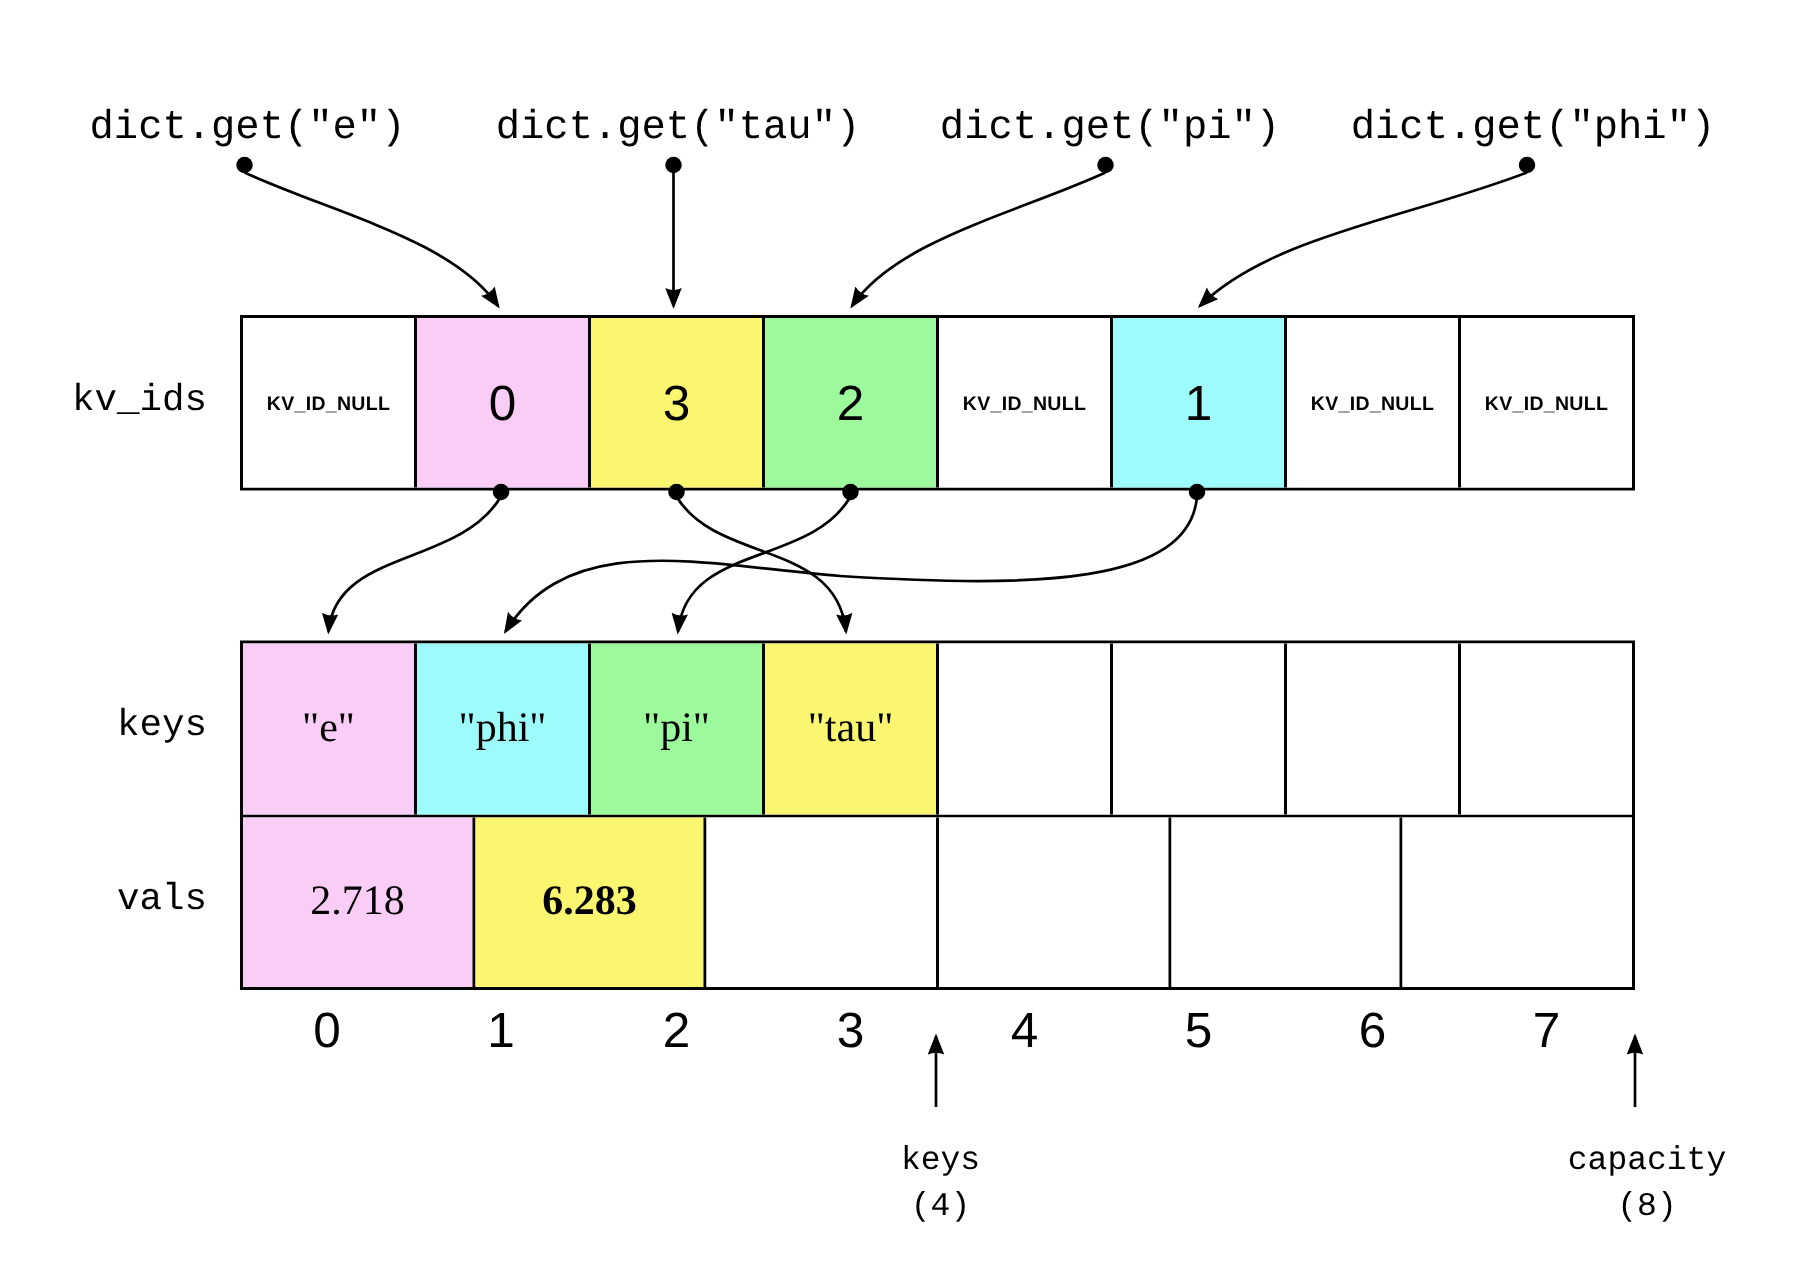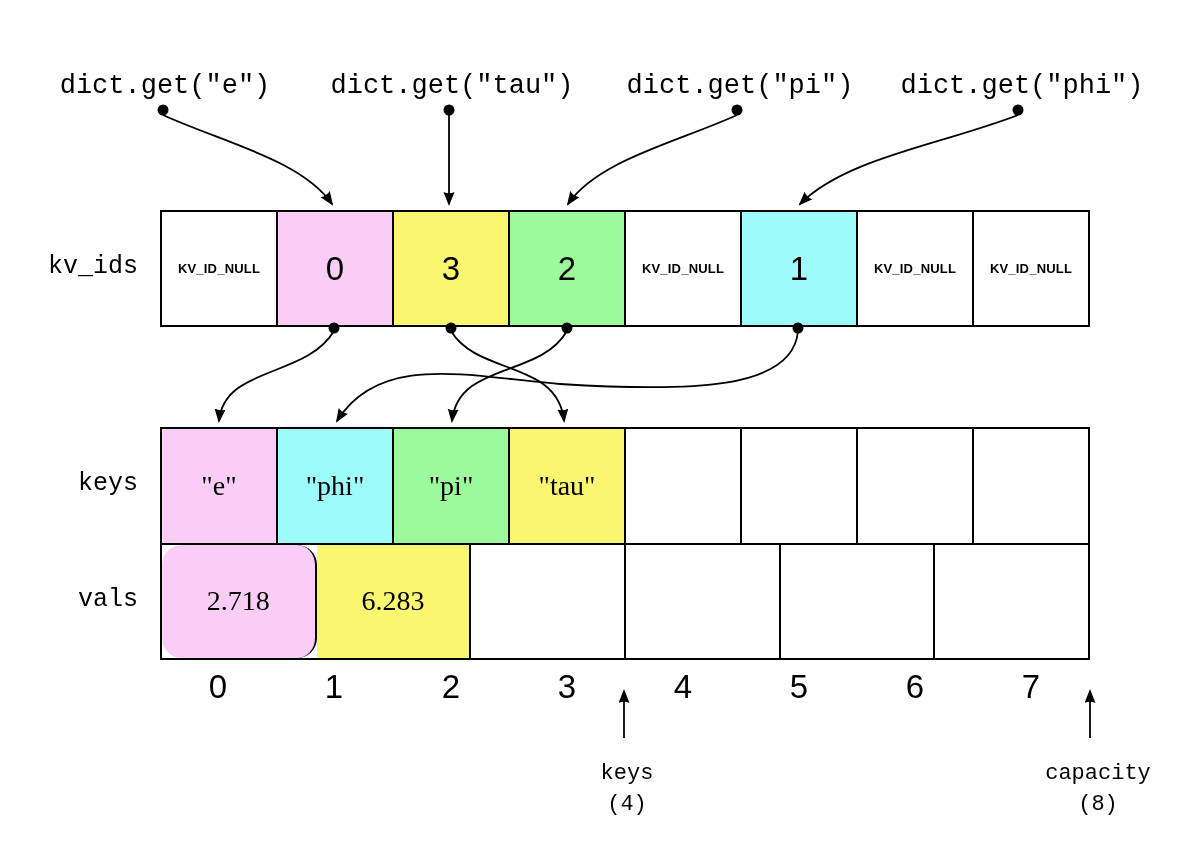--- a/index.html
+++ b/index.html
@@ -101,24 +101,24 @@
           <span class="cell-serif"></span>
         </div>
       <div class="cell" style="background-color: rgb(255, 255, 255);">
           <span class="cell-serif"></span>
         </div>
       <div class="cell" style="background-color: rgb(255, 255, 255);">
           <span class="cell-serif"></span>
         </div>
     </div>
     <div class="trow">
-      <div class="cell" style="background-color: rgb(250, 205, 247); border-radius: 20px;">
+      <div class="cell" style="background-color: rgb(250, 205, 247);">
           <span class="cell-serif">2.718</span>
         </div>
-      <div class="cell" style="background-color: rgb(250, 246, 111);">
+      <div class="cell" style="background-color: rgb(250, 246, 111); font-weight: bold;">
           <span class="cell-serif">6.283</span>
         </div>
       <div class="cell" style="background-color: rgb(255, 255, 255);">
           <span class="cell-serif"></span>
         </div>
       <div class="cell" style="background-color: rgb(255, 255, 255);">
           <span class="cell-serif"></span>
         </div>
       <div class="cell" style="background-color: rgb(255, 255, 255);">
           <span class="cell-serif"></span>

